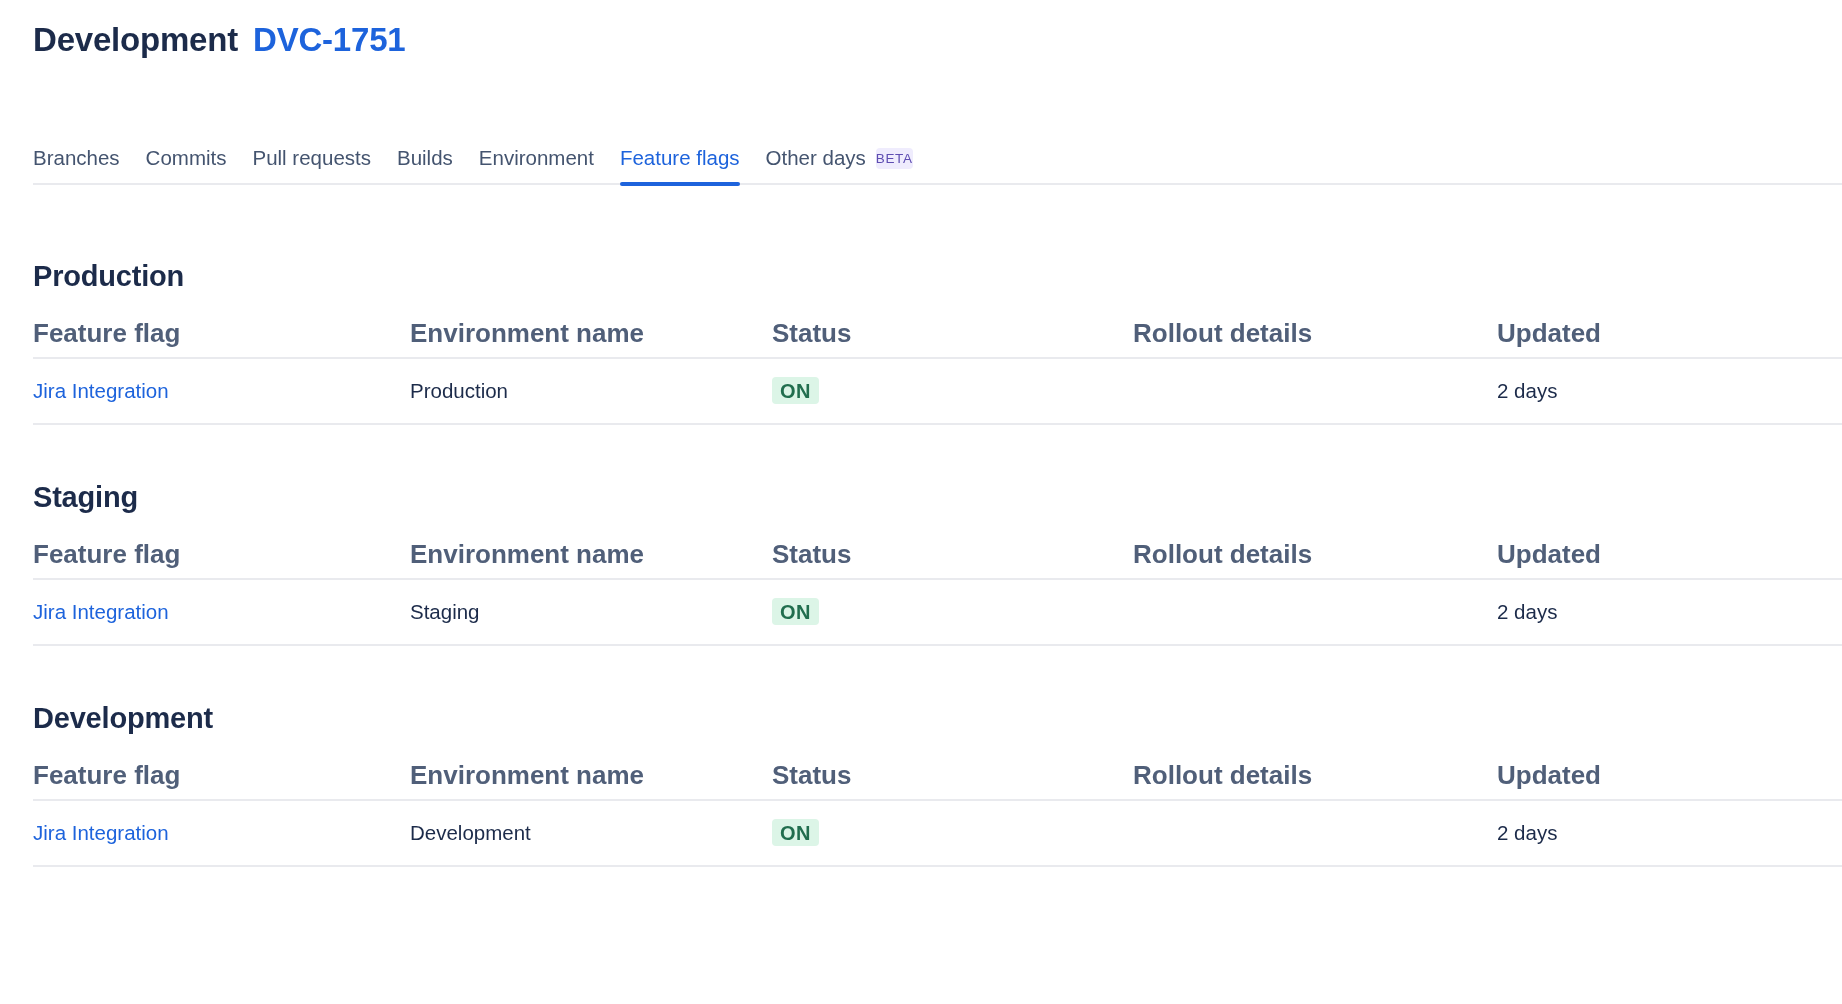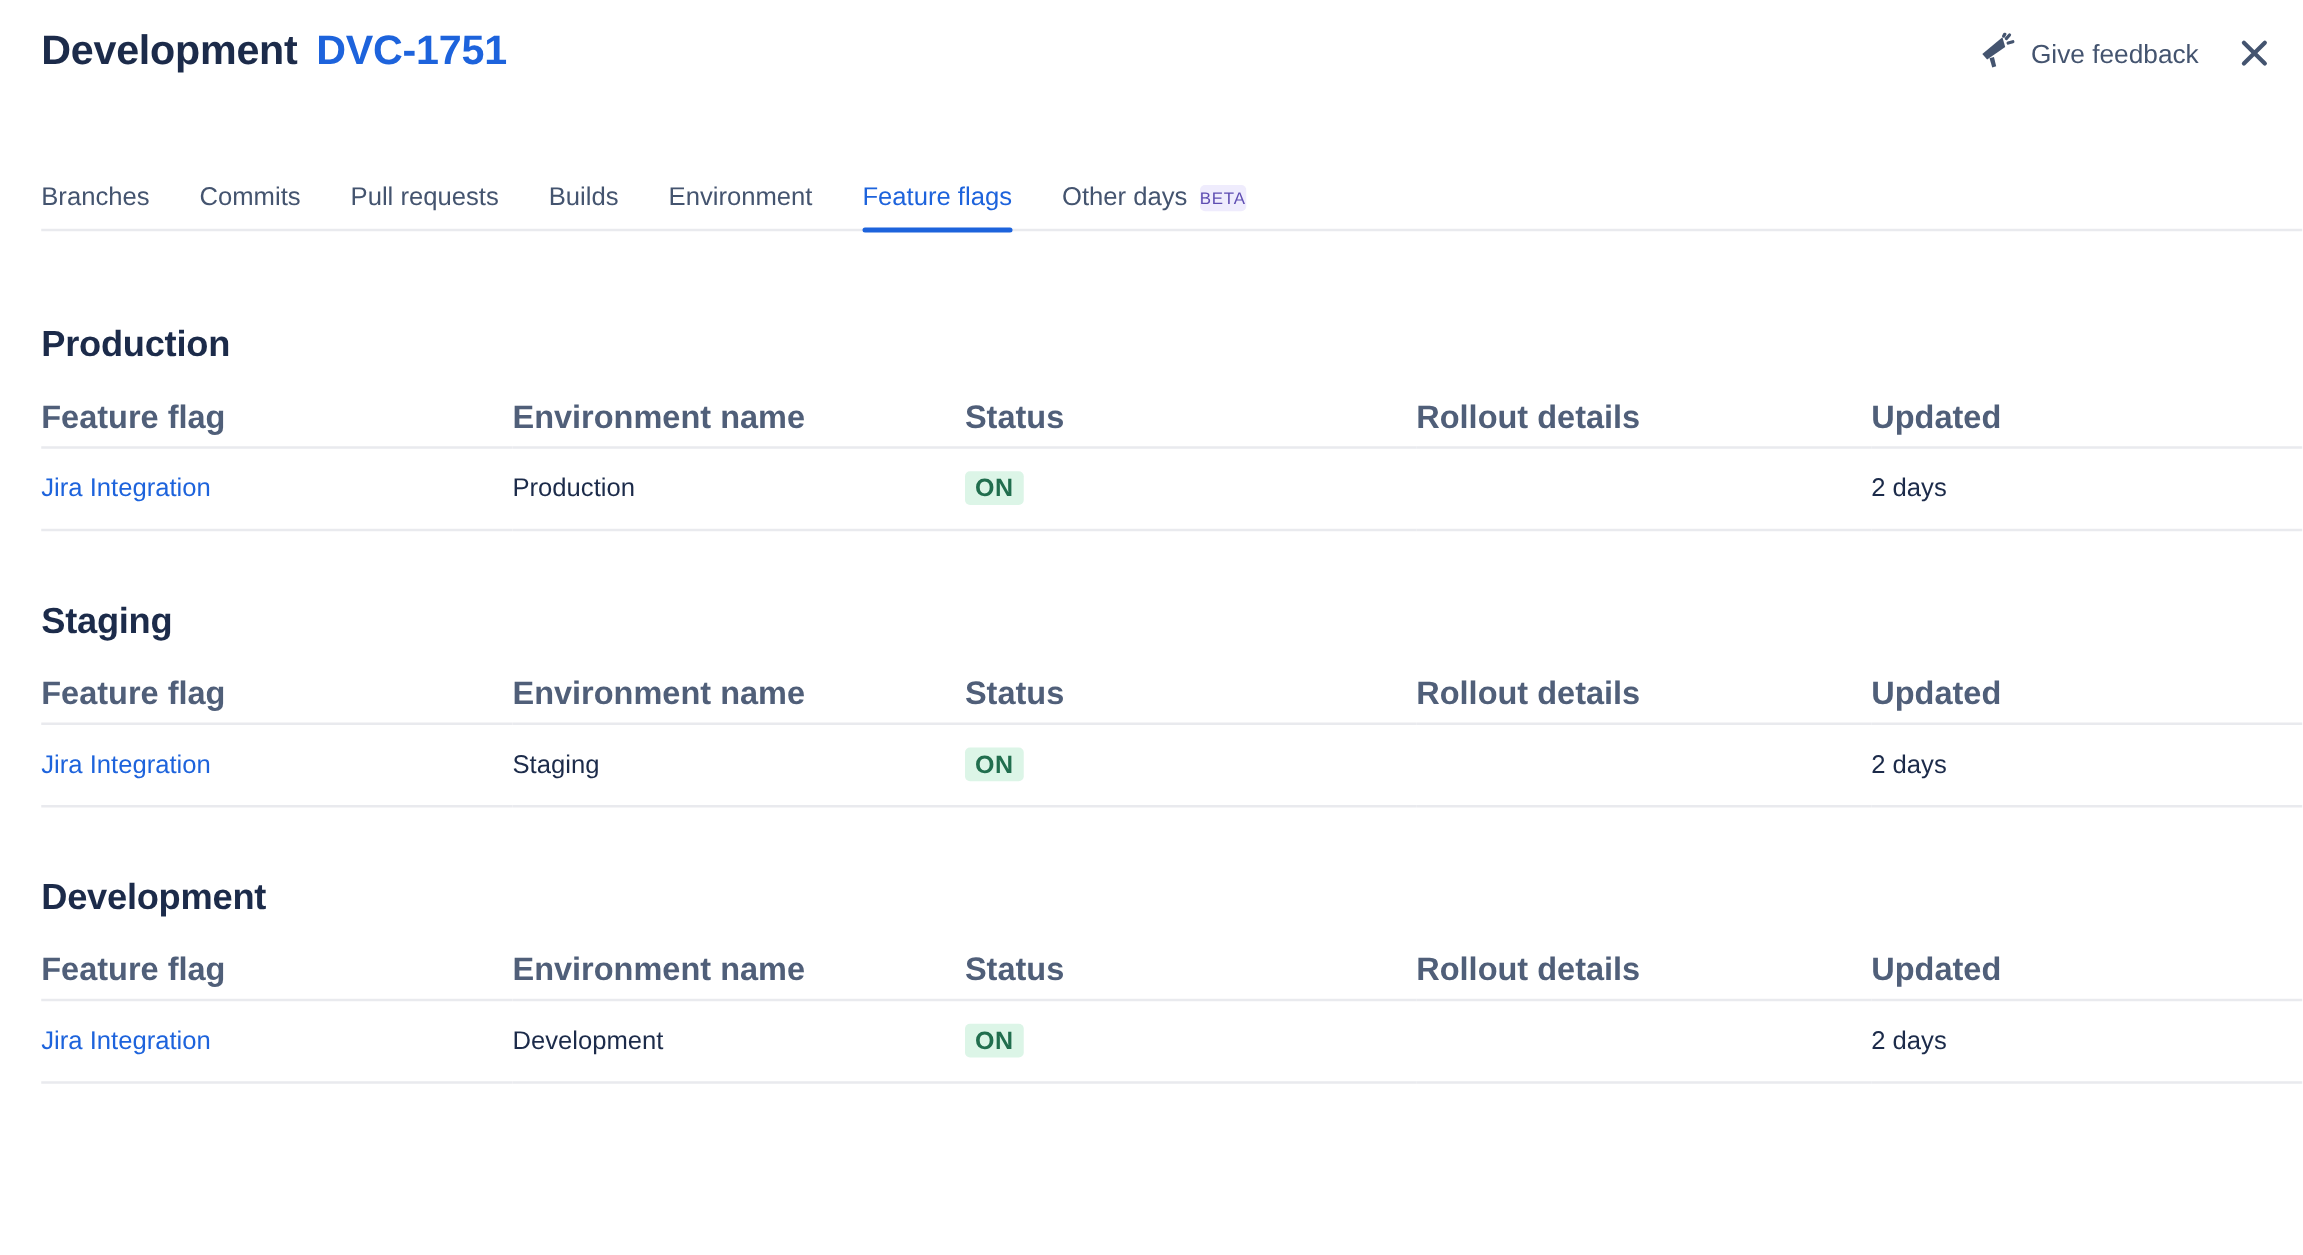--- a/index.html
+++ b/index.html
@@ -37,21 +37,21 @@
   }
   .hdr-actions{display:flex;align-items:center;gap:30px;margin-top:8px;}
   .feedback-btn{
     display:flex;align-items:center;gap:12px;background:none;border:none;
     font-family:inherit;font-size:21px;font-weight:500;color:var(--slate);
     cursor:pointer;
   }
   .close-btn{background:none;border:none;cursor:pointer;display:flex;align-items:center;}
   
   .tabs{
-    display:flex;gap:40px;align-items:flex-end;
+    display:flex;gap:26px;align-items:flex-end;
     margin-top:85px;border-bottom:2px solid var(--divider);
   }
   .tab{
     position:relative;font-size:20.5px;font-weight:500;color:var(--slate);
     line-height:22px;padding-bottom:14px;cursor:pointer;white-space:nowrap;
     display:flex;align-items:center;gap:10px;
   }
   .tab.active{color:var(--accent-blue);}
   .tab.active::after{
     content:"";position:absolute;left:0;right:0;bottom:-3px;height:4px;
@@ -90,41 +90,20 @@
 </head>
 <body>
 
 <div class="panel">
 
   <div class="hdr">
     <h1 class="title">
       <span>Development</span>
       <a class="issue-link">DVC-1751</a>
     </h1>
-    <div class="hdr-actions">
-      <button class="feedback-btn">
-        <span>
-          <svg width="31" height="30" viewBox="0 0 27 27" fill="none">
-            <path d="M3 15.5 L17.5 3.5 L19.5 10.5 L6.5 19.5 Z" fill="#44546F"></path>
-            <path d="M8.2 18.6 L10.2 25.2 L13 24.3 L11.4 17.6 Z" fill="#44546F"></path>
-            <path d="M20.3 4.4 L22.6 1.8" stroke="#44546F" stroke-width="2.3" stroke-linecap="round"></path>
-            <path d="M21.6 7.6 L25.0 6.6" stroke="#44546F" stroke-width="2.3" stroke-linecap="round"></path>
-            <path d="M18.4 2.6 L19.2 1.2" stroke="#44546F" stroke-width="2.3" stroke-linecap="round"></path>
-          </svg>
-        </span>
-        <span>Give feedback</span>
-      </button>
-      <button class="close-btn">
-        <span>
-          <svg width="29" height="29" viewBox="0 0 26 26" fill="none">
-            <path d="M5.5 5.5 L20.5 20.5 M20.5 5.5 L5.5 20.5" stroke="#44546F" stroke-width="3" stroke-linecap="round"></path>
-          </svg>
-        </span>
-      </button>
-    </div>
   </div>
 
   <nav class="tabs">
     <div class="tab">
       <span>Branches</span>
     </div>
     <div class="tab">
       <span>Commits</span>
     </div>
     <div class="tab">

